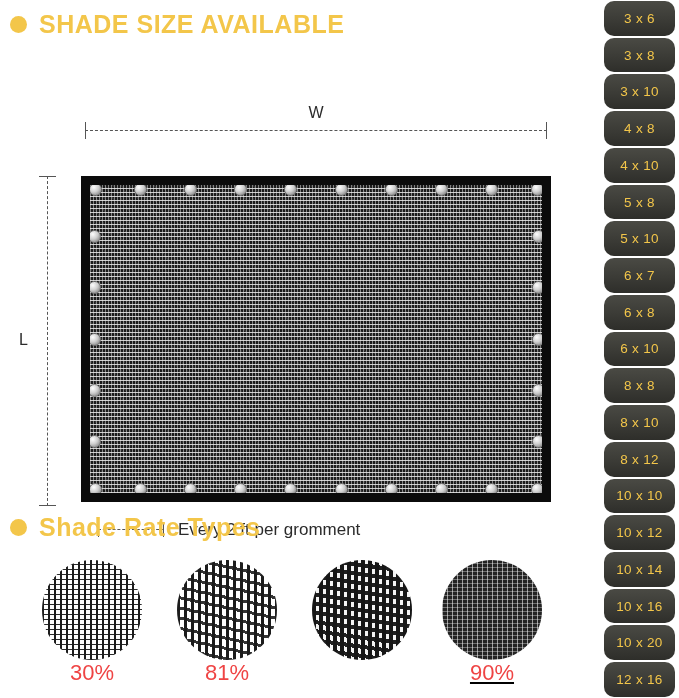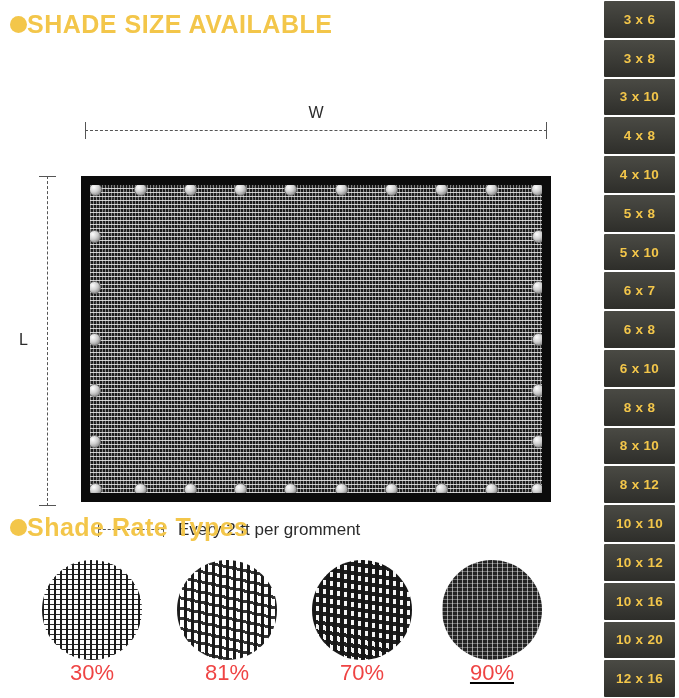--- a/index.html
+++ b/index.html
@@ -19,20 +19,21 @@
   
   #left {
     position: absolute;
     left: 0; top: 0;
     width: 600px; height: 698px;
   }
 
   .section-head {
     display: flex;
     align-items: center;
+    gap: 12px;
   }
   .bullet-dot {
     width: 17px; height: 17px;
     border-radius: 50%;
     background: #f3c64a;
     flex: 0 0 auto;
   }
   .section-title {
     font-size: 25px;
     font-weight: bold;
@@ -220,26 +221,26 @@
     width: 79px; height: 698px;
     display: flex;
     flex-direction: column;
   }
   .size-chip {
     flex: 1 1 0;
     margin: 1px 4px;
     background: linear-gradient(180deg, #4a4a44 0%, #3b3b36 55%, #2e2e2a 100%);
     color: #f3c64a;
     font-size: 13.5px;
-    font-weight: bold;
+    font-weight: normal;
     display: flex;
     align-items: center;
     justify-content: center;
     letter-spacing: 0.3px;
-    border-radius: 1px;
+    border-radius: 10px;
   }
 </style>
 </head>
 <body>
 
 <div id="page">
 
   <div id="left">
 
     <div class="section-head" id="head-shade-size">
@@ -317,21 +318,20 @@
       <div class="rate" style="left:10px; top:0;">
         <div class="swatch sw30"></div>
         <div class="label">30%</div>
       </div>
       <div class="rate" style="left:145px; top:0;">
         <div class="swatch sw50"></div>
         <div class="label">81%</div>
       </div>
       <div class="rate" style="left:280px; top:0;">
         <div class="swatch sw70"></div>
-        <div class="label">70%</div>
       </div>
       <div class="rate" style="left:410px; top:0;text-decoration:underline;">
         <div class="swatch sw90"></div>
         <div class="label">90%</div>
       </div>
     </div>
 
   </div>
 
   <div id="sizes">
@@ -343,18 +343,19 @@
       <div class="size-chip">5 x 8</div>
       <div class="size-chip">5 x 10</div>
       <div class="size-chip">6 x 7</div>
       <div class="size-chip">6 x 8</div>
       <div class="size-chip">6 x 10</div>
       <div class="size-chip">8 x 8</div>
       <div class="size-chip">8 x 10</div>
       <div class="size-chip">8 x 12</div>
       <div class="size-chip">10 x 10</div>
       <div class="size-chip">10 x 12</div>
+      <div class="size-chip">10 x 14</div>
       <div class="size-chip">10 x 16</div>
       <div class="size-chip">10 x 20</div>
       <div class="size-chip">12 x 16</div>
     </div>
 
 </div>
 
 </body></html>

